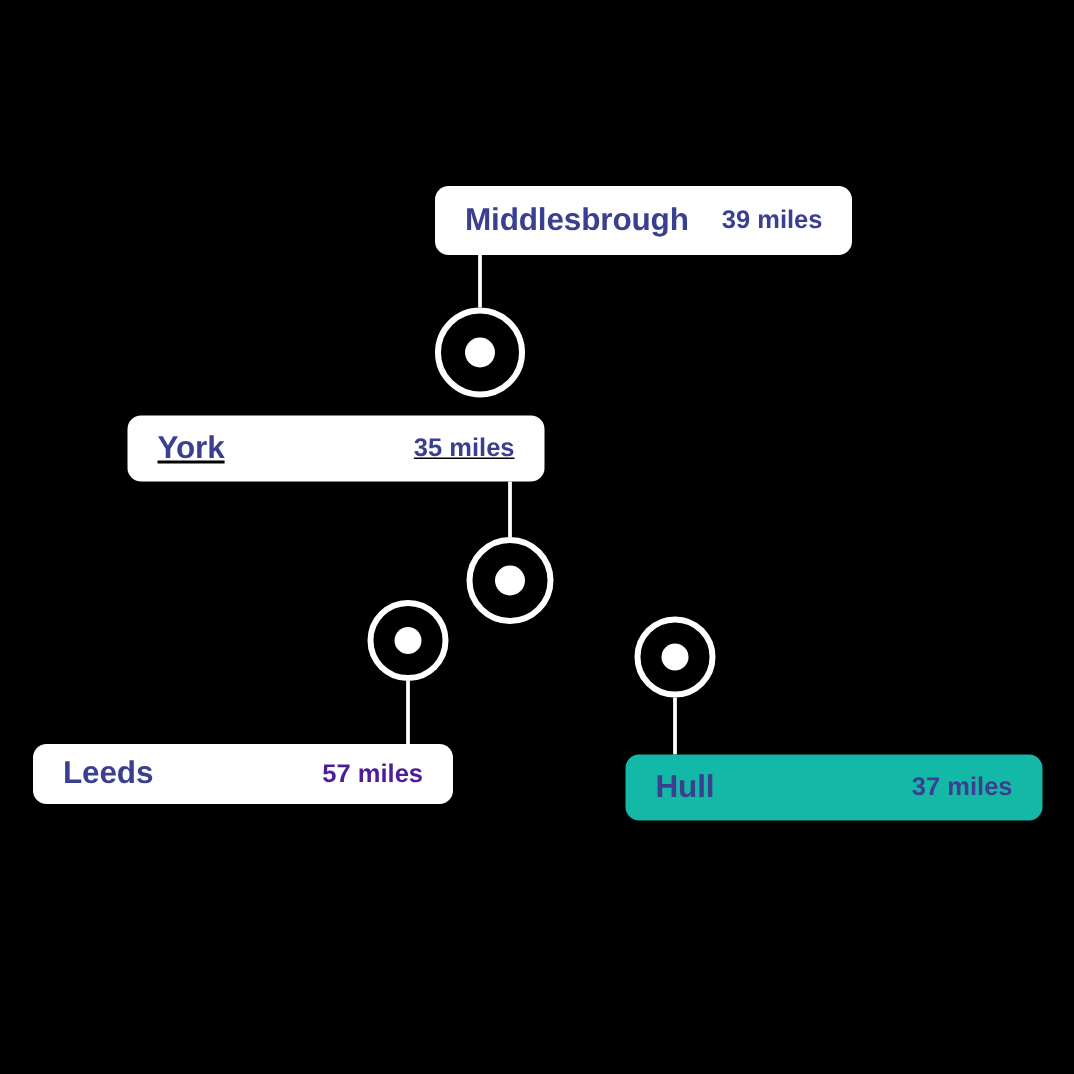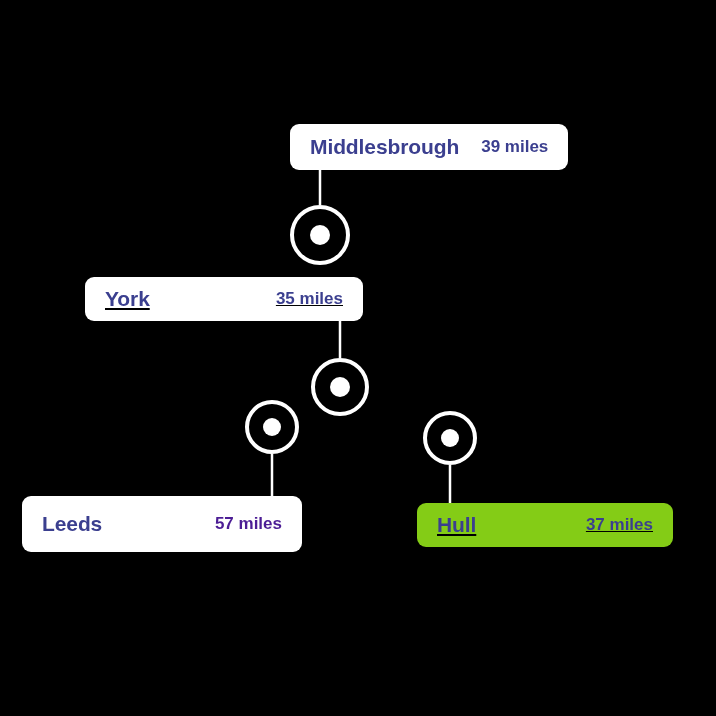--- a/index.html
+++ b/index.html
@@ -90,23 +90,23 @@
     </div>
   <div id="labels-root">
       <div class="map-label" style="left: 290px; top: 124px; width: 278px; height: 46px; background: rgb(255, 255, 255);">
         <span class="label-name" style="color: rgb(59, 63, 143);">Middlesbrough</span>
         <span class="label-distance" style="color: rgb(59, 63, 143);">39 miles</span>
       </div>
       <div class="map-label" style="left: 85px; top: 277px; width: 278px; height: 44px; background: rgb(255, 255, 255); text-decoration: underline;">
         <span class="label-name" style="color: rgb(59, 63, 143);">York</span>
         <span class="label-distance" style="color: rgb(59, 63, 143);">35 miles</span>
       </div>
-      <div class="map-label" style="left: 22px; top: 496px; width: 280px; height: 56px; background: rgb(255, 255, 255);">
+      <div class="map-label" style="left: 22px; top: 496px; width: 280px; height: 40px; background: rgb(255, 255, 255);">
         <span class="label-name" style="color: rgb(59, 63, 143);">Leeds</span>
         <span class="label-distance" style="color: #4c1d95;">57 miles</span>
       </div>
-      <div class="map-label" style="left: 417px; top: 503px; width: 256px; height: 44px; background: #84cc16; text-decoration: underline;">
+      <div class="map-label" style="left: 417px; top: 503px; width: 278px; height: 44px; background: #14b8a6;">
         <span class="label-name" style="color: rgb(59, 63, 143);">Hull</span>
         <span class="label-distance" style="color: rgb(59, 63, 143);">37 miles</span>
       </div>
     </div>
 
 </div>
 
 </body></html>

